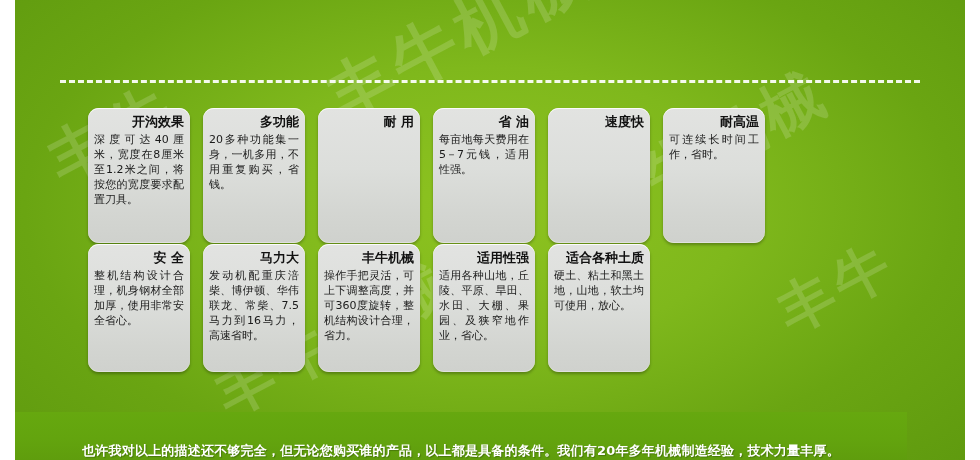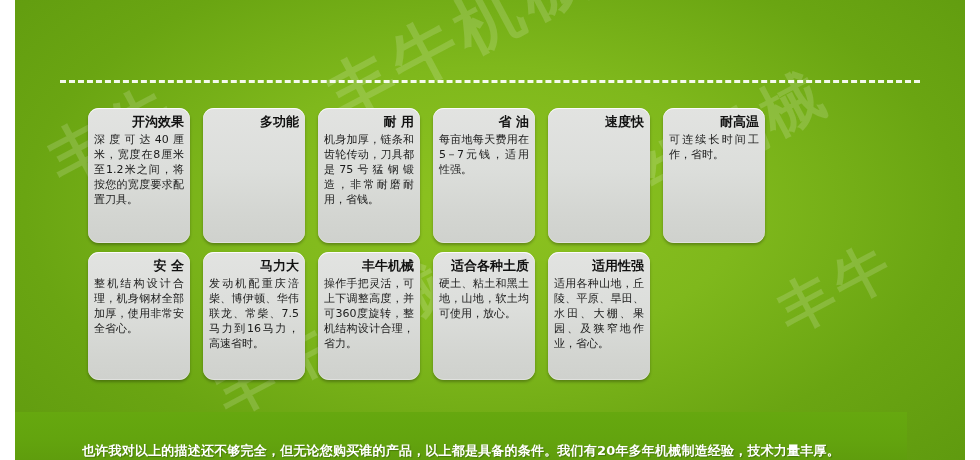--- a/index.html
+++ b/index.html
@@ -73,21 +73,21 @@
   .grid{
     position:absolute;
     left:88px;top:108px;
     width:806px;
   }
   .row{
     display:flex;
     justify-content:flex-start;
     gap:13px;
   }
-  .row2{margin-top:9px;}
+  .row2{margin-top:1px;}
 
   .card{
     width:102px;
     height:135px;
     box-sizing:border-box;
     border-radius:11px;
     background:linear-gradient(180deg,#e2e3e1 0%,#dcdedb 45%,#d3d5d1 80%,#cfd1cd 100%);
     box-shadow:
       0 2px 3px rgba(0,0,0,.28),
       inset 0 1px 0 rgba(255,255,255,.85),
@@ -152,24 +152,24 @@
 
   <div class="grid">
 
     <div class="row row1">
       <div class="card">
         <div class="card-title">开沟效果</div>
         <div class="card-body">深度可达40厘米，宽度在8厘米至1.2米之间，将按您的宽度要求配置刀具。</div>
       </div>
       <div class="card">
         <div class="card-title">多功能</div>
+        <div class="card-body">20多种功能集一身，一机多用，不用重复购买，省钱。</div>
       </div>
       <div class="card">
         <div class="card-title">耐 用</div>
-        <div class="card-body">机身加厚，链条和齿轮传动，刀具都是75号猛钢锻造，非常耐磨耐用，省钱。</div>
       </div>
       <div class="card">
         <div class="card-title">省 油</div>
         <div class="card-body">每亩地每天费用在5－7元钱，适用性强。</div>
       </div>
       <div class="card">
         <div class="card-title">速度快</div>
       </div>
       <div class="card">
         <div class="card-title">耐高温</div>
@@ -184,26 +184,26 @@
       </div>
       <div class="card">
         <div class="card-title">马力大</div>
         <div class="card-body">发动机配重庆涪柴、博伊顿、华伟联龙、常柴、7.5马力到16马力，高速省时。</div>
       </div>
       <div class="card">
         <div class="card-title">丰牛机械</div>
         <div class="card-body">操作手把灵活，可上下调整高度，并可360度旋转，整机结构设计合理，省力。</div>
       </div>
       <div class="card">
+        <div class="card-title">适用性强</div>
+        <div class="card-body">适用各种山地，丘陵、平原、旱田、水田、大棚、果园、及狭窄地作业，省心。</div>
+      </div>
+      <div class="card">
         <div class="card-title">适合各种土质</div>
         <div class="card-body">硬土、粘土和黑土地，山地，软土均可使用，放心。</div>
-      </div>
-      <div class="card">
-        <div class="card-title">适用性强</div>
-        <div class="card-body">适用各种山地，丘陵、平原、旱田、水田、大棚、果园、及狭窄地作业，省心。</div>
       </div>
     </div>
 
   </div>
 
   <div class="footer">
     <div class="footer-text">也许我对以上的描述还不够完全，但无论您购买谁的产品，以上都是具备的条件。我们有20年多年机械制造经验，技术力量丰厚。</div>
   </div>
 
 </div>

